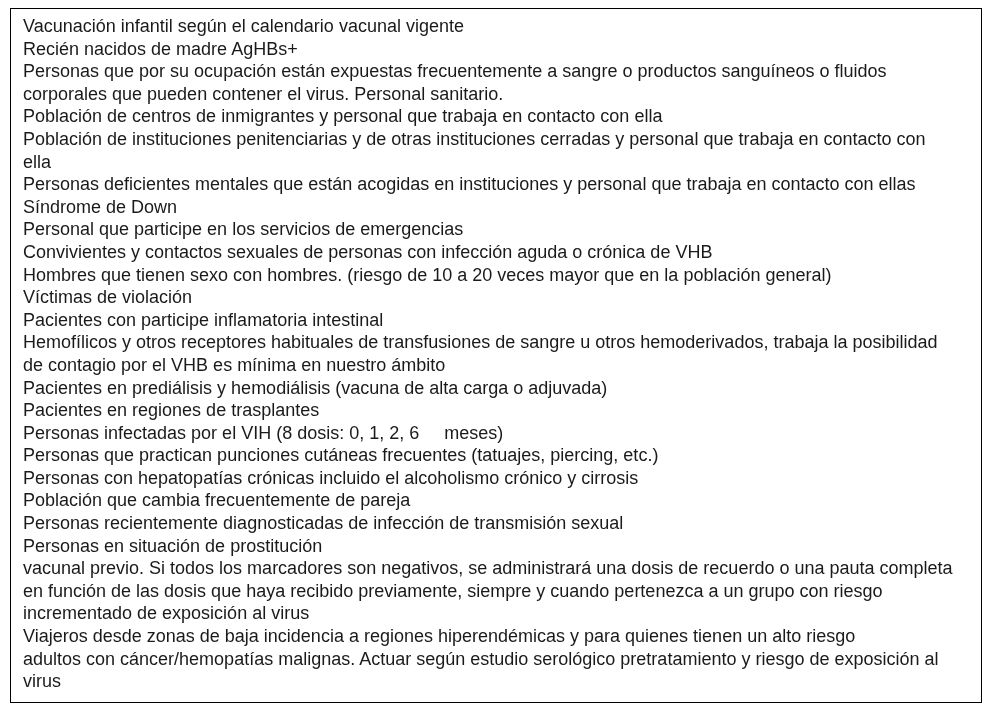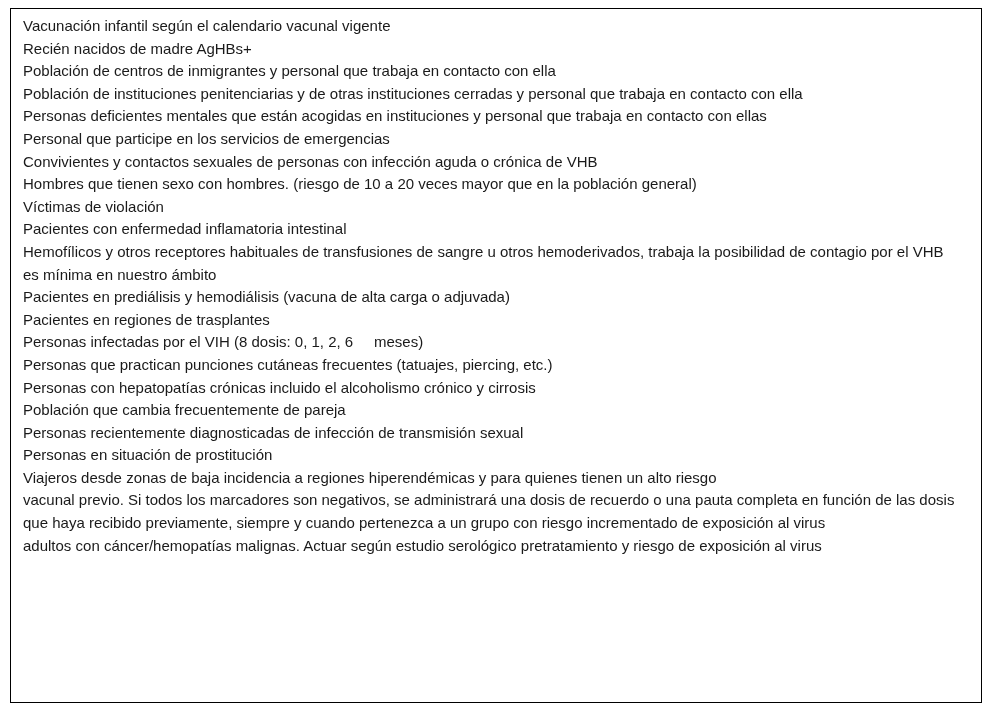--- a/index.html
+++ b/index.html
@@ -20,45 +20,47 @@
     top: 8px;
     right: 10px;
     bottom: 8px;
     border: 1px solid #000000;
     background: #ffffff;
     box-sizing: border-box;
     padding: 6px 24px 6px 12px;
     overflow: hidden;
   }
   .doc-line {
-    font-size: 15px;
+    font-size: 18px;
     line-height: 22.6px;
     white-space: pre-wrap;
     word-wrap: break-word;
   }
 </style>
 </head>
 <body>
 
 <div class="doc-frame">
   <div class="doc-line">Vacunación infantil según el calendario vacunal vigente</div>
   <div class="doc-line">Recién nacidos de madre AgHBs+</div>
+  <div class="doc-line">Personas que por su ocupación están expuestas frecuentemente a sangre o productos sanguíneos o fluidos corporales que pueden contener el virus. Personal sanitario.</div>
   <div class="doc-line">Población de centros de inmigrantes y personal que trabaja en contacto con ella</div>
   <div class="doc-line">Población de instituciones penitenciarias y de otras instituciones cerradas y personal que trabaja en contacto con ella</div>
   <div class="doc-line">Personas deficientes mentales que están acogidas en instituciones y personal que trabaja en contacto con ellas</div>
+  <div class="doc-line">Síndrome de Down</div>
   <div class="doc-line">Personal que participe en los servicios de emergencias</div>
   <div class="doc-line">Convivientes y contactos sexuales de personas con infección aguda o crónica de VHB</div>
   <div class="doc-line">Hombres que tienen sexo con hombres. (riesgo de 10 a 20 veces mayor que en la población general)</div>
   <div class="doc-line">Víctimas de violación</div>
-  <div class="doc-line">Pacientes con enfermedad inflamatoria intestinal</div>
+  <div class="doc-line">Pacientes con participe inflamatoria intestinal</div>
   <div class="doc-line">Hemofílicos y otros receptores habituales de transfusiones de sangre u otros hemoderivados, trabaja la posibilidad de contagio por el VHB es mínima en nuestro ámbito</div>
   <div class="doc-line">Pacientes en prediálisis y hemodiálisis (vacuna de alta carga o adjuvada)</div>
   <div class="doc-line">Pacientes en regiones de trasplantes</div>
   <div class="doc-line">Personas infectadas por el VIH (8 dosis: 0, 1, 2, 6     meses)</div>
   <div class="doc-line">Personas que practican punciones cutáneas frecuentes (tatuajes, piercing, etc.)</div>
   <div class="doc-line">Personas con hepatopatías crónicas incluido el alcoholismo crónico y cirrosis</div>
   <div class="doc-line">Población que cambia frecuentemente de pareja</div>
   <div class="doc-line">Personas recientemente diagnosticadas de infección de transmisión sexual</div>
   <div class="doc-line">Personas en situación de prostitución</div>
+  <div class="doc-line">vacunal previo. Si todos los marcadores son negativos, se administrará una dosis de recuerdo o una pauta completa en función de las dosis que haya recibido previamente, siempre y cuando pertenezca a un grupo con riesgo incrementado de exposición al virus</div>
   <div class="doc-line">Viajeros desde zonas de baja incidencia a regiones hiperendémicas y para quienes tienen un alto riesgo</div>
-  <div class="doc-line">vacunal previo. Si todos los marcadores son negativos, se administrará una dosis de recuerdo o una pauta completa en función de las dosis que haya recibido previamente, siempre y cuando pertenezca a un grupo con riesgo incrementado de exposición al virus</div>
   <div class="doc-line">adultos con cáncer/hemopatías malignas. Actuar según estudio serológico pretratamiento y riesgo de exposición al virus</div>
 </div>
 
 </body></html>

